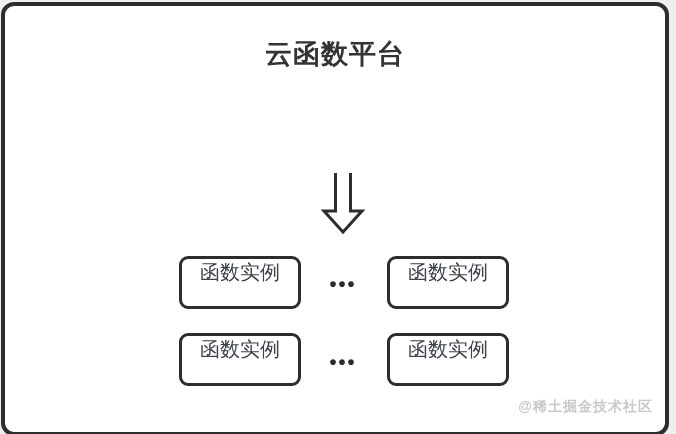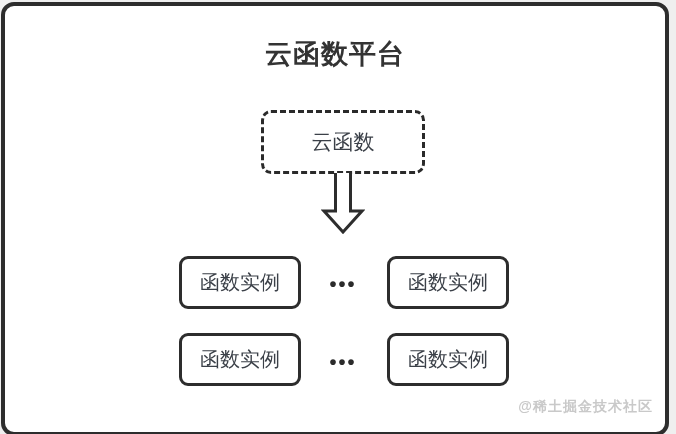--- a/index.html
+++ b/index.html
@@ -61,21 +61,21 @@
   }
   .instance-box {
     position: absolute;
     width: 122px;
     height: 53px;
     box-sizing: border-box;
     border: 3px solid #2d2d2d;
     border-radius: 9px;
     background: #ffffff;
     display: flex;
-    align-items: center;
+    align-items: flex-start;
     justify-content: center;
     font-size: 20px;
     color: #3b4048;
   }
   .box-r1-left  { left: 174px; top: 250px; }
   .box-r1-right { left: 382px; top: 250px; }
   .box-r2-left  { left: 174px; top: 327px; }
   .box-r2-right { left: 382px; top: 327px; }
   .dots {
     position: absolute;
@@ -101,23 +101,20 @@
     font-weight: bold;
   }
 </style>
 </head>
 <body>
 
 <div class="frame">
 
   <div class="title">云函数平台</div>
 
-  <div class="dashed-box">
-    <span>云函数</span>
-  </div>
 
   <svg class="arrow-svg" viewBox="0 0 44 62" xmlns="http://www.w3.org/2000/svg">
     <path d="M14.5 0 L14.5 38 L3 38 L22 59 L41 38 L29.5 38 L29.5 0" fill="#ffffff" stroke="#2d2d2d" stroke-width="3" stroke-linejoin="miter"></path>
   </svg>
 
   <div class="instance-box box-r1-left">
     <span>函数实例</span>
   </div>
 
   <div class="dots dots-r1">•••</div>

